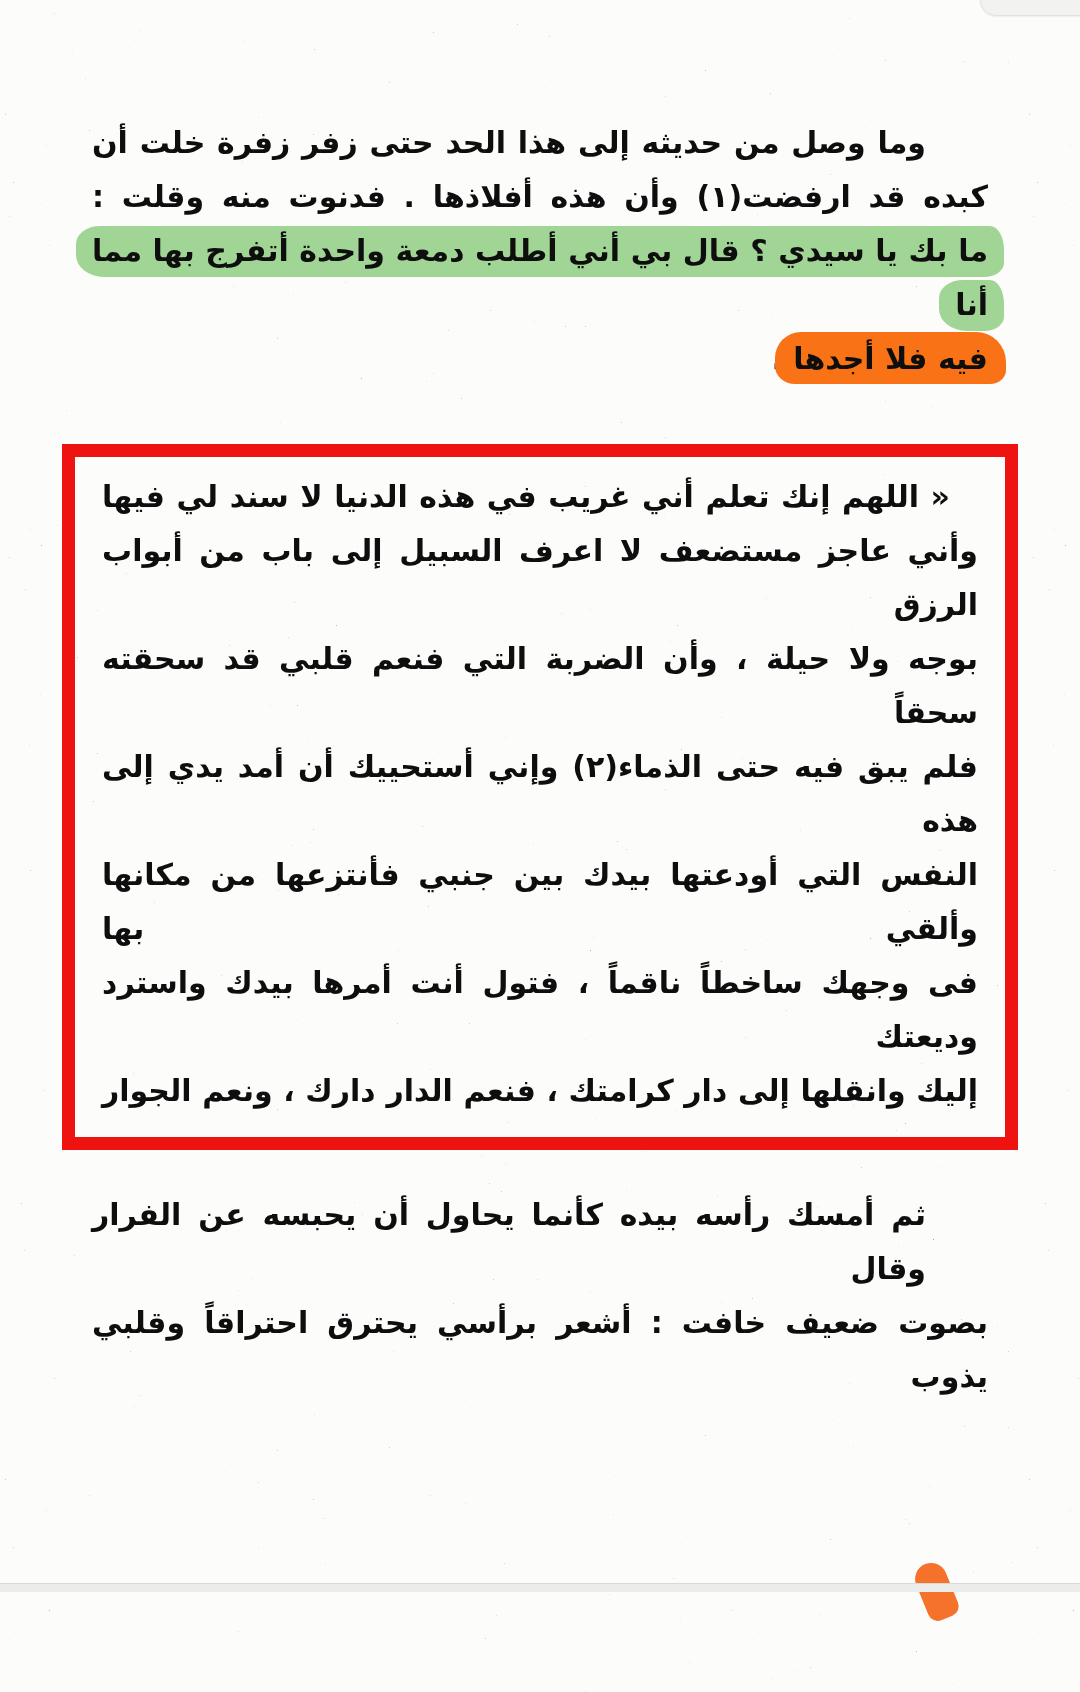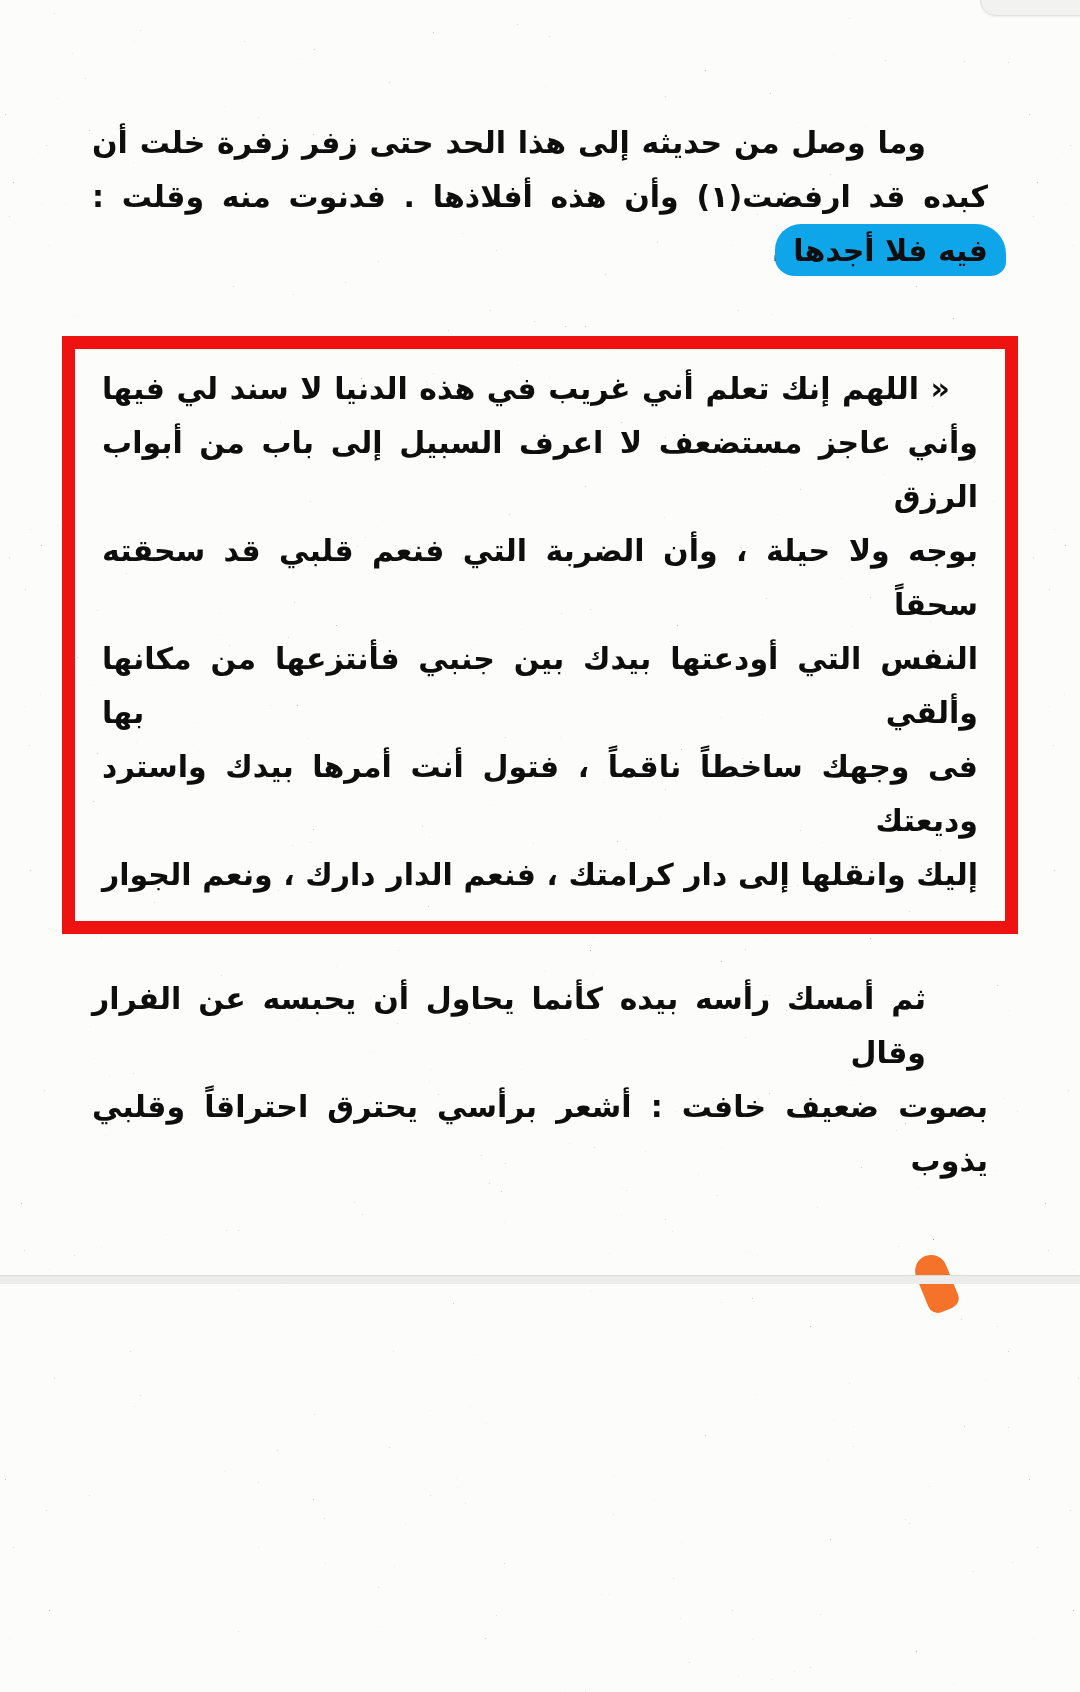--- a/index.html
+++ b/index.html
@@ -5,21 +5,21 @@
   * { margin: 0; padding: 0; box-sizing: border-box; }
   html, body { width: 1080px; height: 1692px; overflow: hidden; }
   body {
     background: #fcfcfb;
     font-family: "DejaVu Sans", sans-serif;
     color: #0e0e0e;
   }
   .page {
     position: relative;
     width: 1080px;
-    height: 1284px;
+    height: 1592px;
     direction: rtl;
   }
   .grain {
     position: absolute;
     inset: 0;
     pointer-events: none;
     opacity: .5;
   }
   
   .panel-corner {
@@ -52,21 +52,21 @@
   .para3 { margin-top: 38px; }
   .hl {
     background: #a1d595;
     border-radius: 24px 14px 20px 28px / 18px 24px 14px 22px;
     padding: 7px 16px 9px;
     margin: -7px -16px -9px;
     box-decoration-break: clone;
     -webkit-box-decoration-break: clone;
   }
   .hl2 {
-    background: #0ea5e9;
+    background: #f97316;
     border-radius: 26px 30px 16px 20px / 26px 30px 14px 18px;
     padding: 9px 18px 8px;
     margin: -9px -18px -8px;
   }
   .prayer-box {
     margin: 58px -30px 0;
     border: 13px solid #ee1310;
     padding: 13px 27px 19px;
     background: transparent;
   }
@@ -105,28 +105,30 @@
     <rect width="100%" height="100%" filter="url(#grainF)"></rect>
   </svg>
 
   <div class="panel-corner"></div>
 
   <div class="content">
 
     <div>
       <div class="line indent60">وما وصل من حديثه إلى هذا الحد حتى زفر زفرة خلت أن</div>
       <div class="line">كبده قد ارفضت(١) وأن هذه أفلاذها . فدنوت منه وقلت :</div>
+      <div class="line"><span class="hl">ما بك يا سيدي ؟ قال بي أني أطلب دمعة واحدة أتفرج بها مما أنا</span></div>
       <div class="line end"><span class="hl2">فيه فلا أجدها</span><span> .</span></div>
     </div>
 
 
     <div class="prayer-box">
       <div class="line indent28">« اللهم إنك تعلم أني غريب في هذه الدنيا لا سند لي فيها</div>
       <div class="line">وأني عاجز مستضعف لا اعرف السبيل إلى باب من أبواب الرزق</div>
       <div class="line">بوجه ولا حيلة ، وأن الضربة التي فنعم قلبي قد سحقته سحقاً</div>
+      <div class="line">فلم يبق فيه حتى الذماء(٢) وإني أستحييك أن أمد يدي إلى هذه</div>
       <div class="line">النفس التي أودعتها بيدك بين جنبي فأنتزعها من مكانها وألقي بها</div>
       <div class="line">فى وجهك ساخطاً ناقماً ، فتول أنت أمرها بيدك واسترد وديعتك</div>
       <div class="line">إليك وانقلها إلى دار كرامتك ، فنعم الدار دارك ، ونعم الجوار</div>
     </div>
 
     <div class="para3">
       <div class="line indent60">ثم أمسك رأسه بيده كأنما يحاول أن يحبسه عن الفرار وقال</div>
       <div class="line">بصوت ضعيف خافت : أشعر برأسي يحترق احتراقاً وقلبي يذوب</div>
 
     </div>

